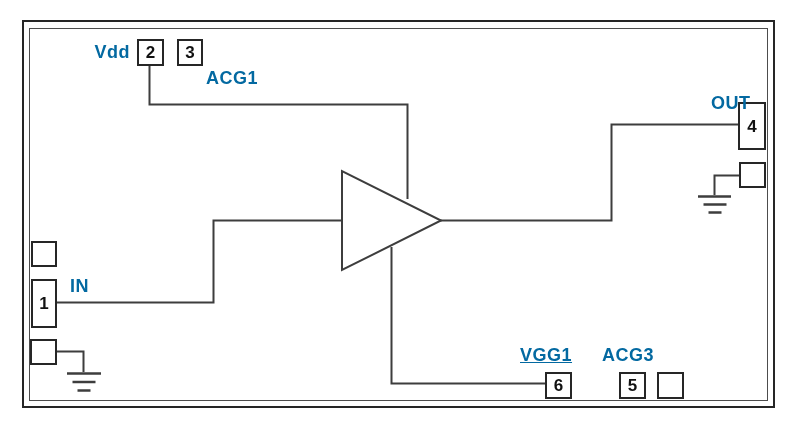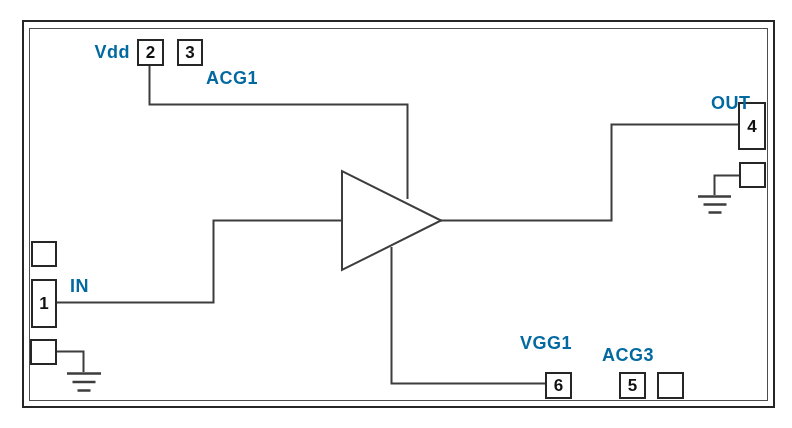--- a/index.html
+++ b/index.html
@@ -73,16 +73,16 @@
     <span>5</span>
   </div>
   <div class="pinbox" style="left:545px;top:372px;width:27px;height:27px;">
     <span>6</span>
   </div>
 
   <div class="lbl right-align" style="left:83px;top:43px;width:47px;">Vdd</div>
   <div class="lbl" style="left:206px;top:43px;margin-top:26px;">ACG1</div>
   <div class="lbl" style="left:711px;top:94px;">OUT</div>
   <div class="lbl" style="left:70px;top:277px;">IN</div>
-  <div class="lbl" style="left:520px;top:334px;">VGG1</div>
+  <div class="lbl" style="left:520px;top:346px;text-decoration:underline;">VGG1</div>
   <div class="lbl" style="left:602px;top:346px;text-align:right;">ACG3</div>
 
 </div>
 
 </body></html>

